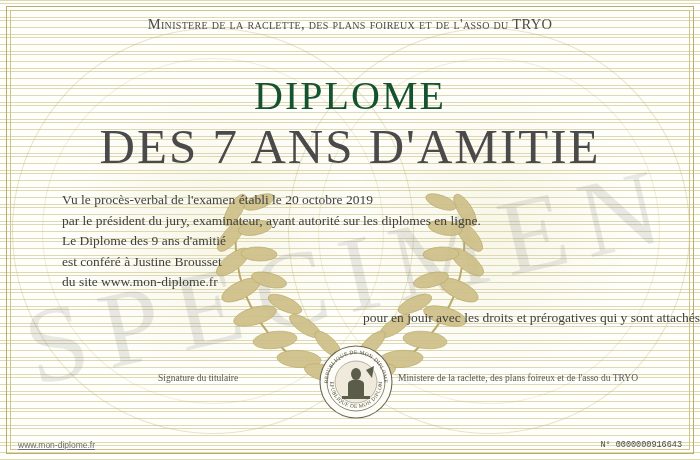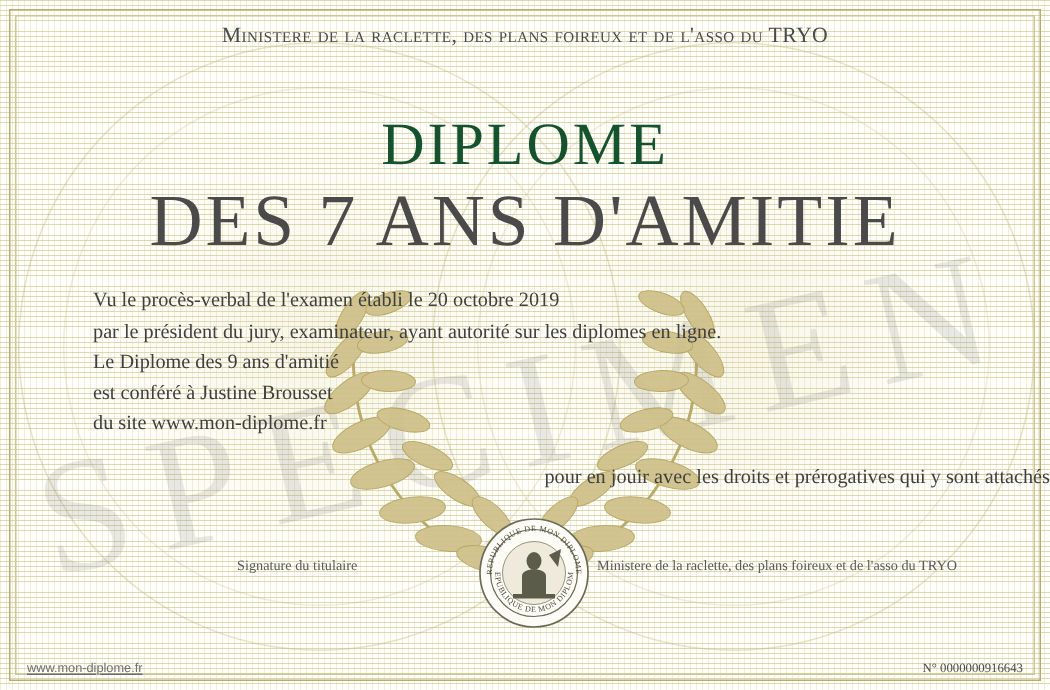--- a/index.html
+++ b/index.html
@@ -177,21 +177,21 @@
     color: #6d6d6d;
     font-family: "Liberation Sans", sans-serif;
     text-decoration: underline;
   }
   .footer-right {
     position: absolute;
     right: 18px;
     bottom: 10px;
     font-size: 8.5px;
     color: #4a4a4a;
-    font-family: Liberation Serif, serif;
+    font-family: Liberation Mono, monospace;
   }
 </style>
 </head>
 <body>
 
 <div id="certificate">
 
   <div class="bg-layer bg-hlines"></div>
   <div class="bg-layer bg-vlines"></div>
   <div class="bg-ellipse ell-left"></div>

